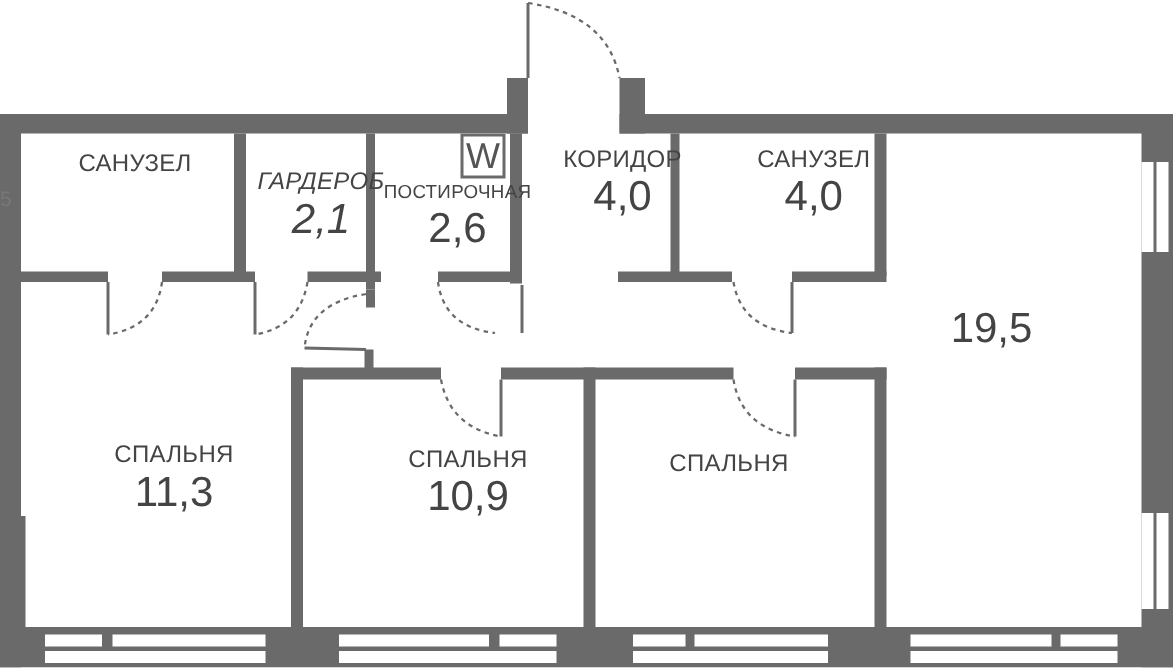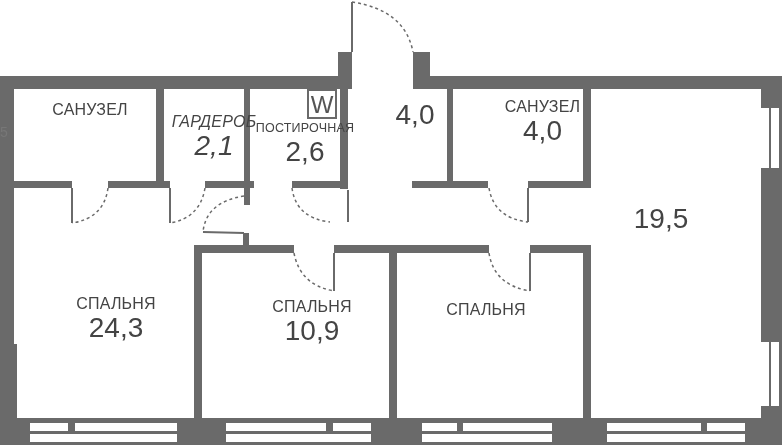--- a/index.html
+++ b/index.html
@@ -110,35 +110,36 @@
   <div class="name">ГАРДЕРОБ</div>
   <div class="area">2,1</div>
 </div>
 
 <div class="room small" style="left:252px; top:120px; width:106px;text-align:center;">
   <div class="name">ПОСТИРОЧНАЯ</div>
   <div class="area">2,6</div>
 </div>
 
 <div class="room" style="left:370px; top:99px; width:90px;">
+  <div class="name">КОРИДОР</div>
   <div class="area">4,0</div>
 </div>
 
 <div class="room" style="left:495px; top:99px; width:95px;">
   <div class="name">САНУЗЕЛ</div>
   <div class="area">4,0</div>
 </div>
 
 <div class="room" style="left:586px; top:203px; width:150px;">
   <div class="area">19,5</div>
 </div>
 
 <div class="room" style="left:60px; top:296px; width:112px;">
   <div class="name">СПАЛЬНЯ</div>
-  <div class="area">24,3</div>
+  <div class="area">11,3</div>
 </div>
 
 <div class="room" style="left:256px; top:299px; width:112px;">
   <div class="name">СПАЛЬНЯ</div>
   <div class="area">10,9</div>
 </div>
 
 <div class="room" style="left:430px; top:302px; width:112px;">
   <div class="name">СПАЛЬНЯ</div>
 </div>

